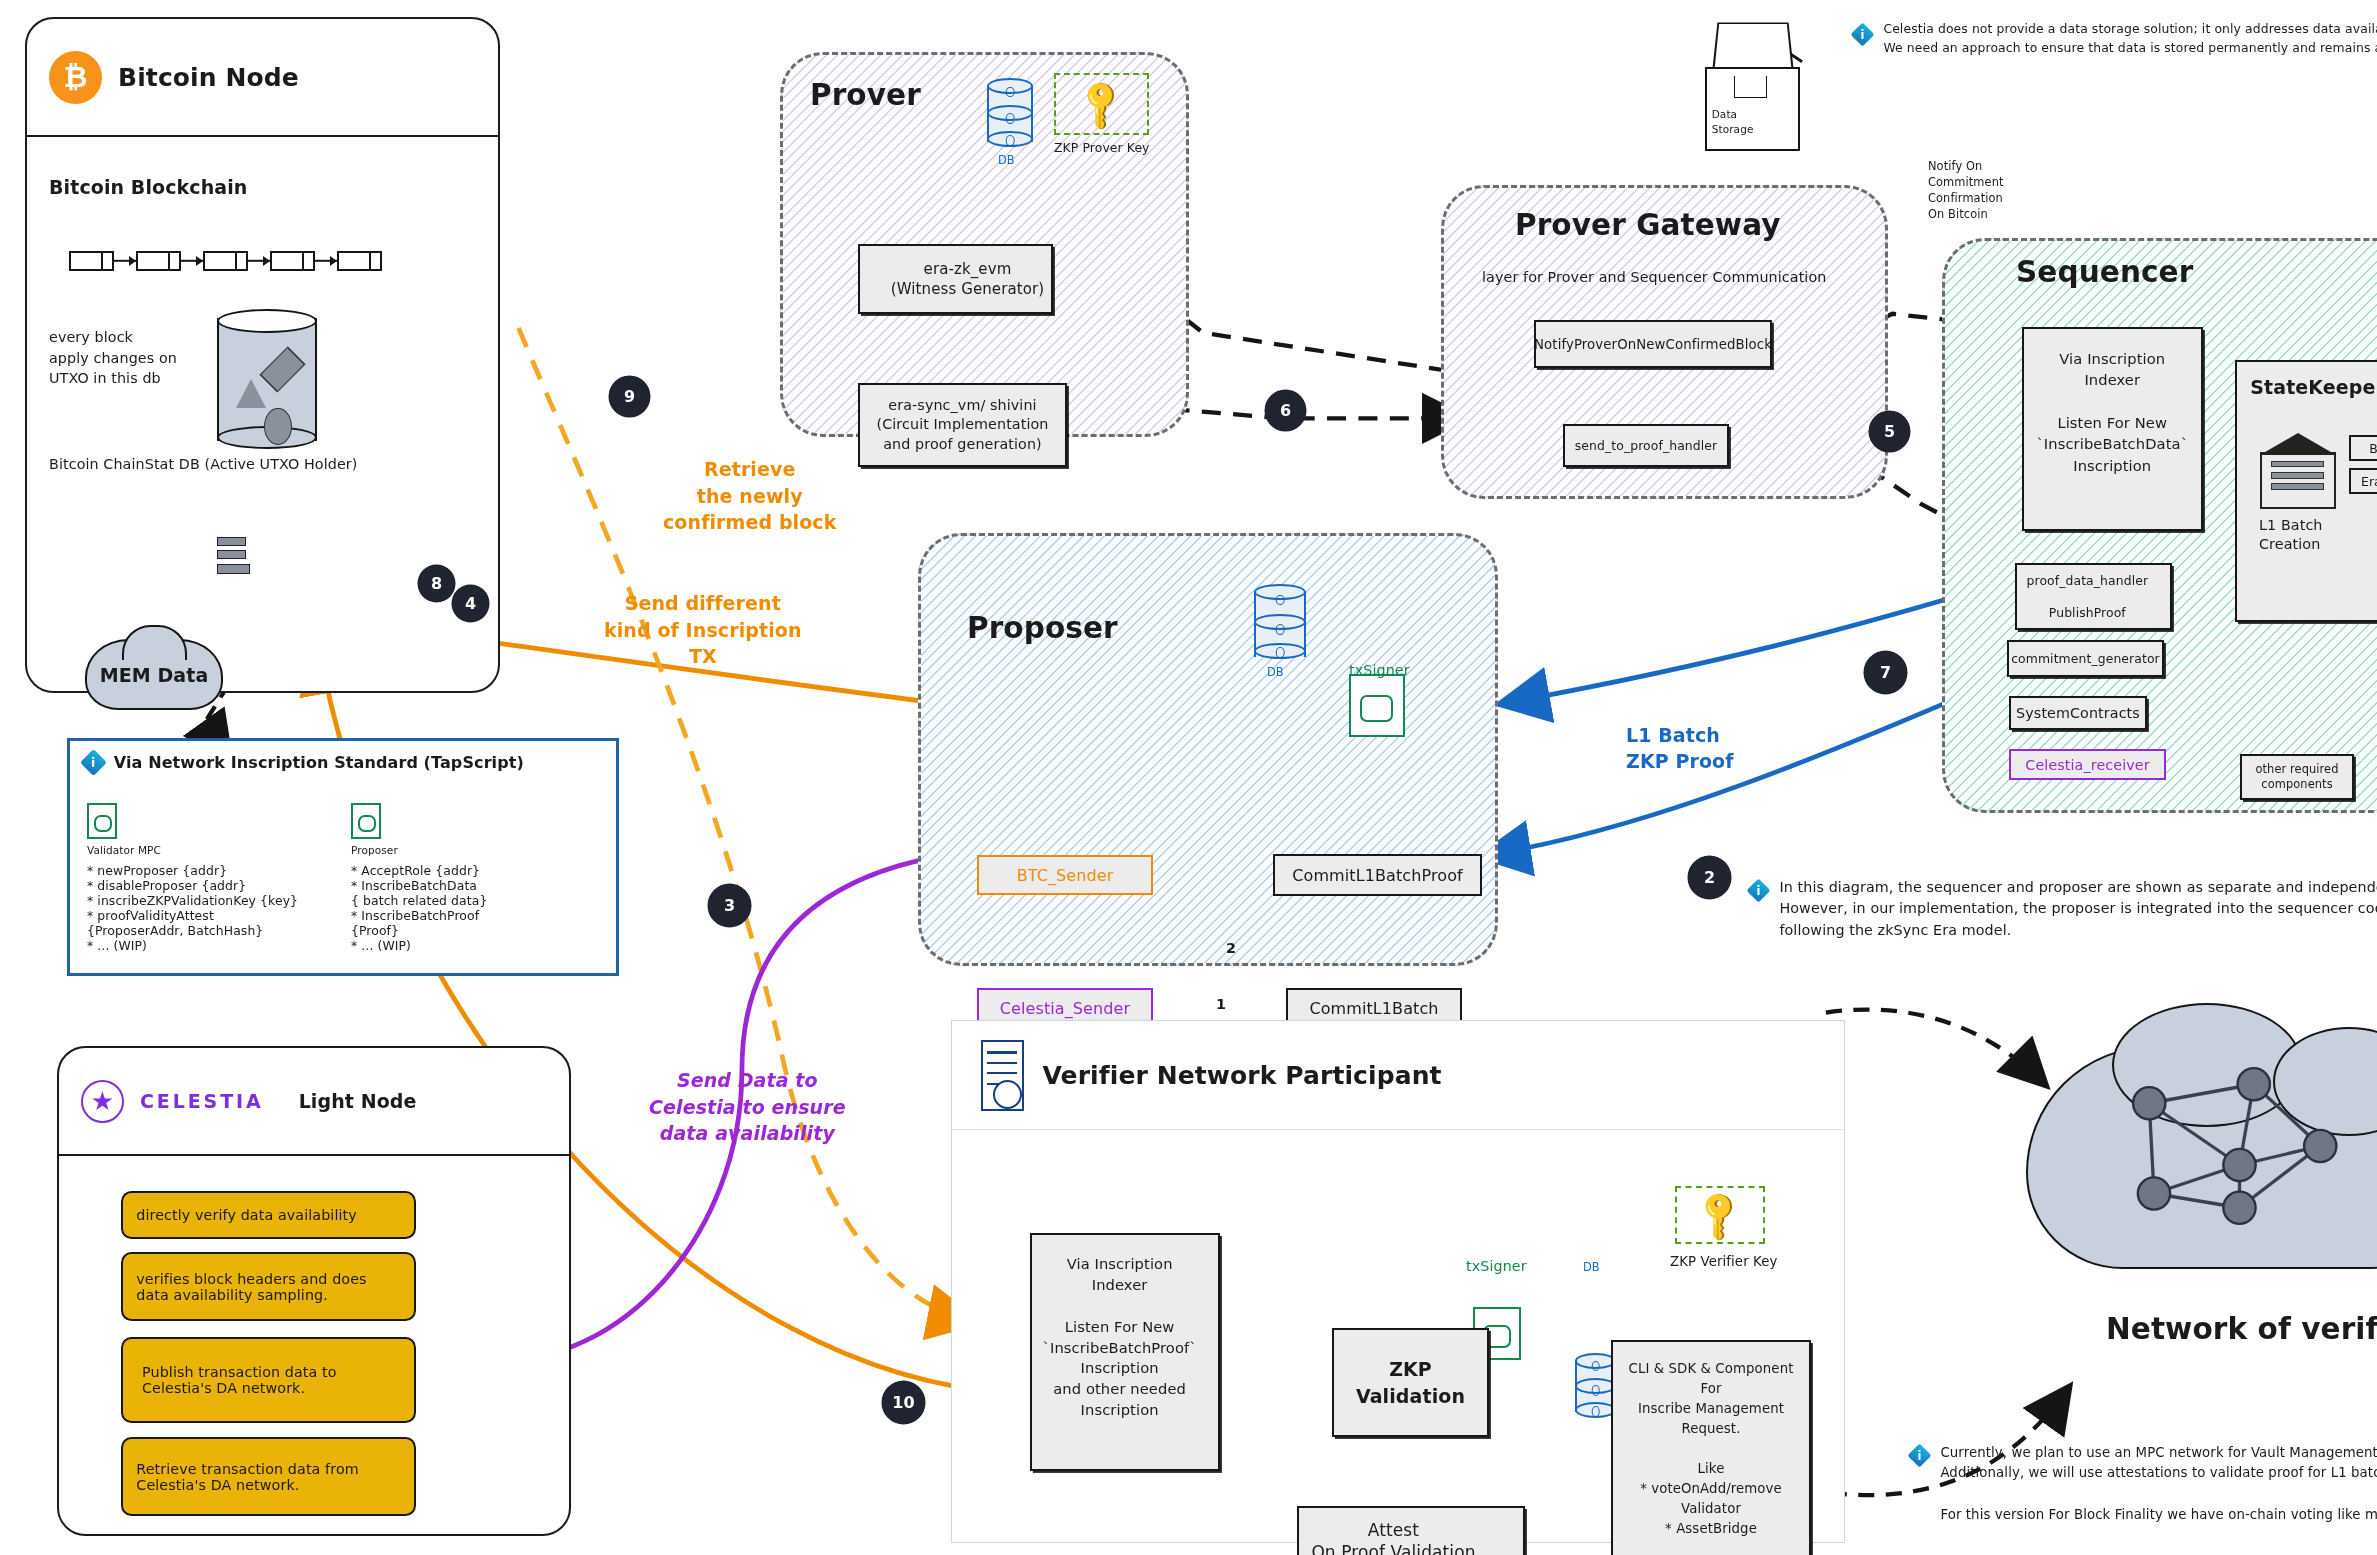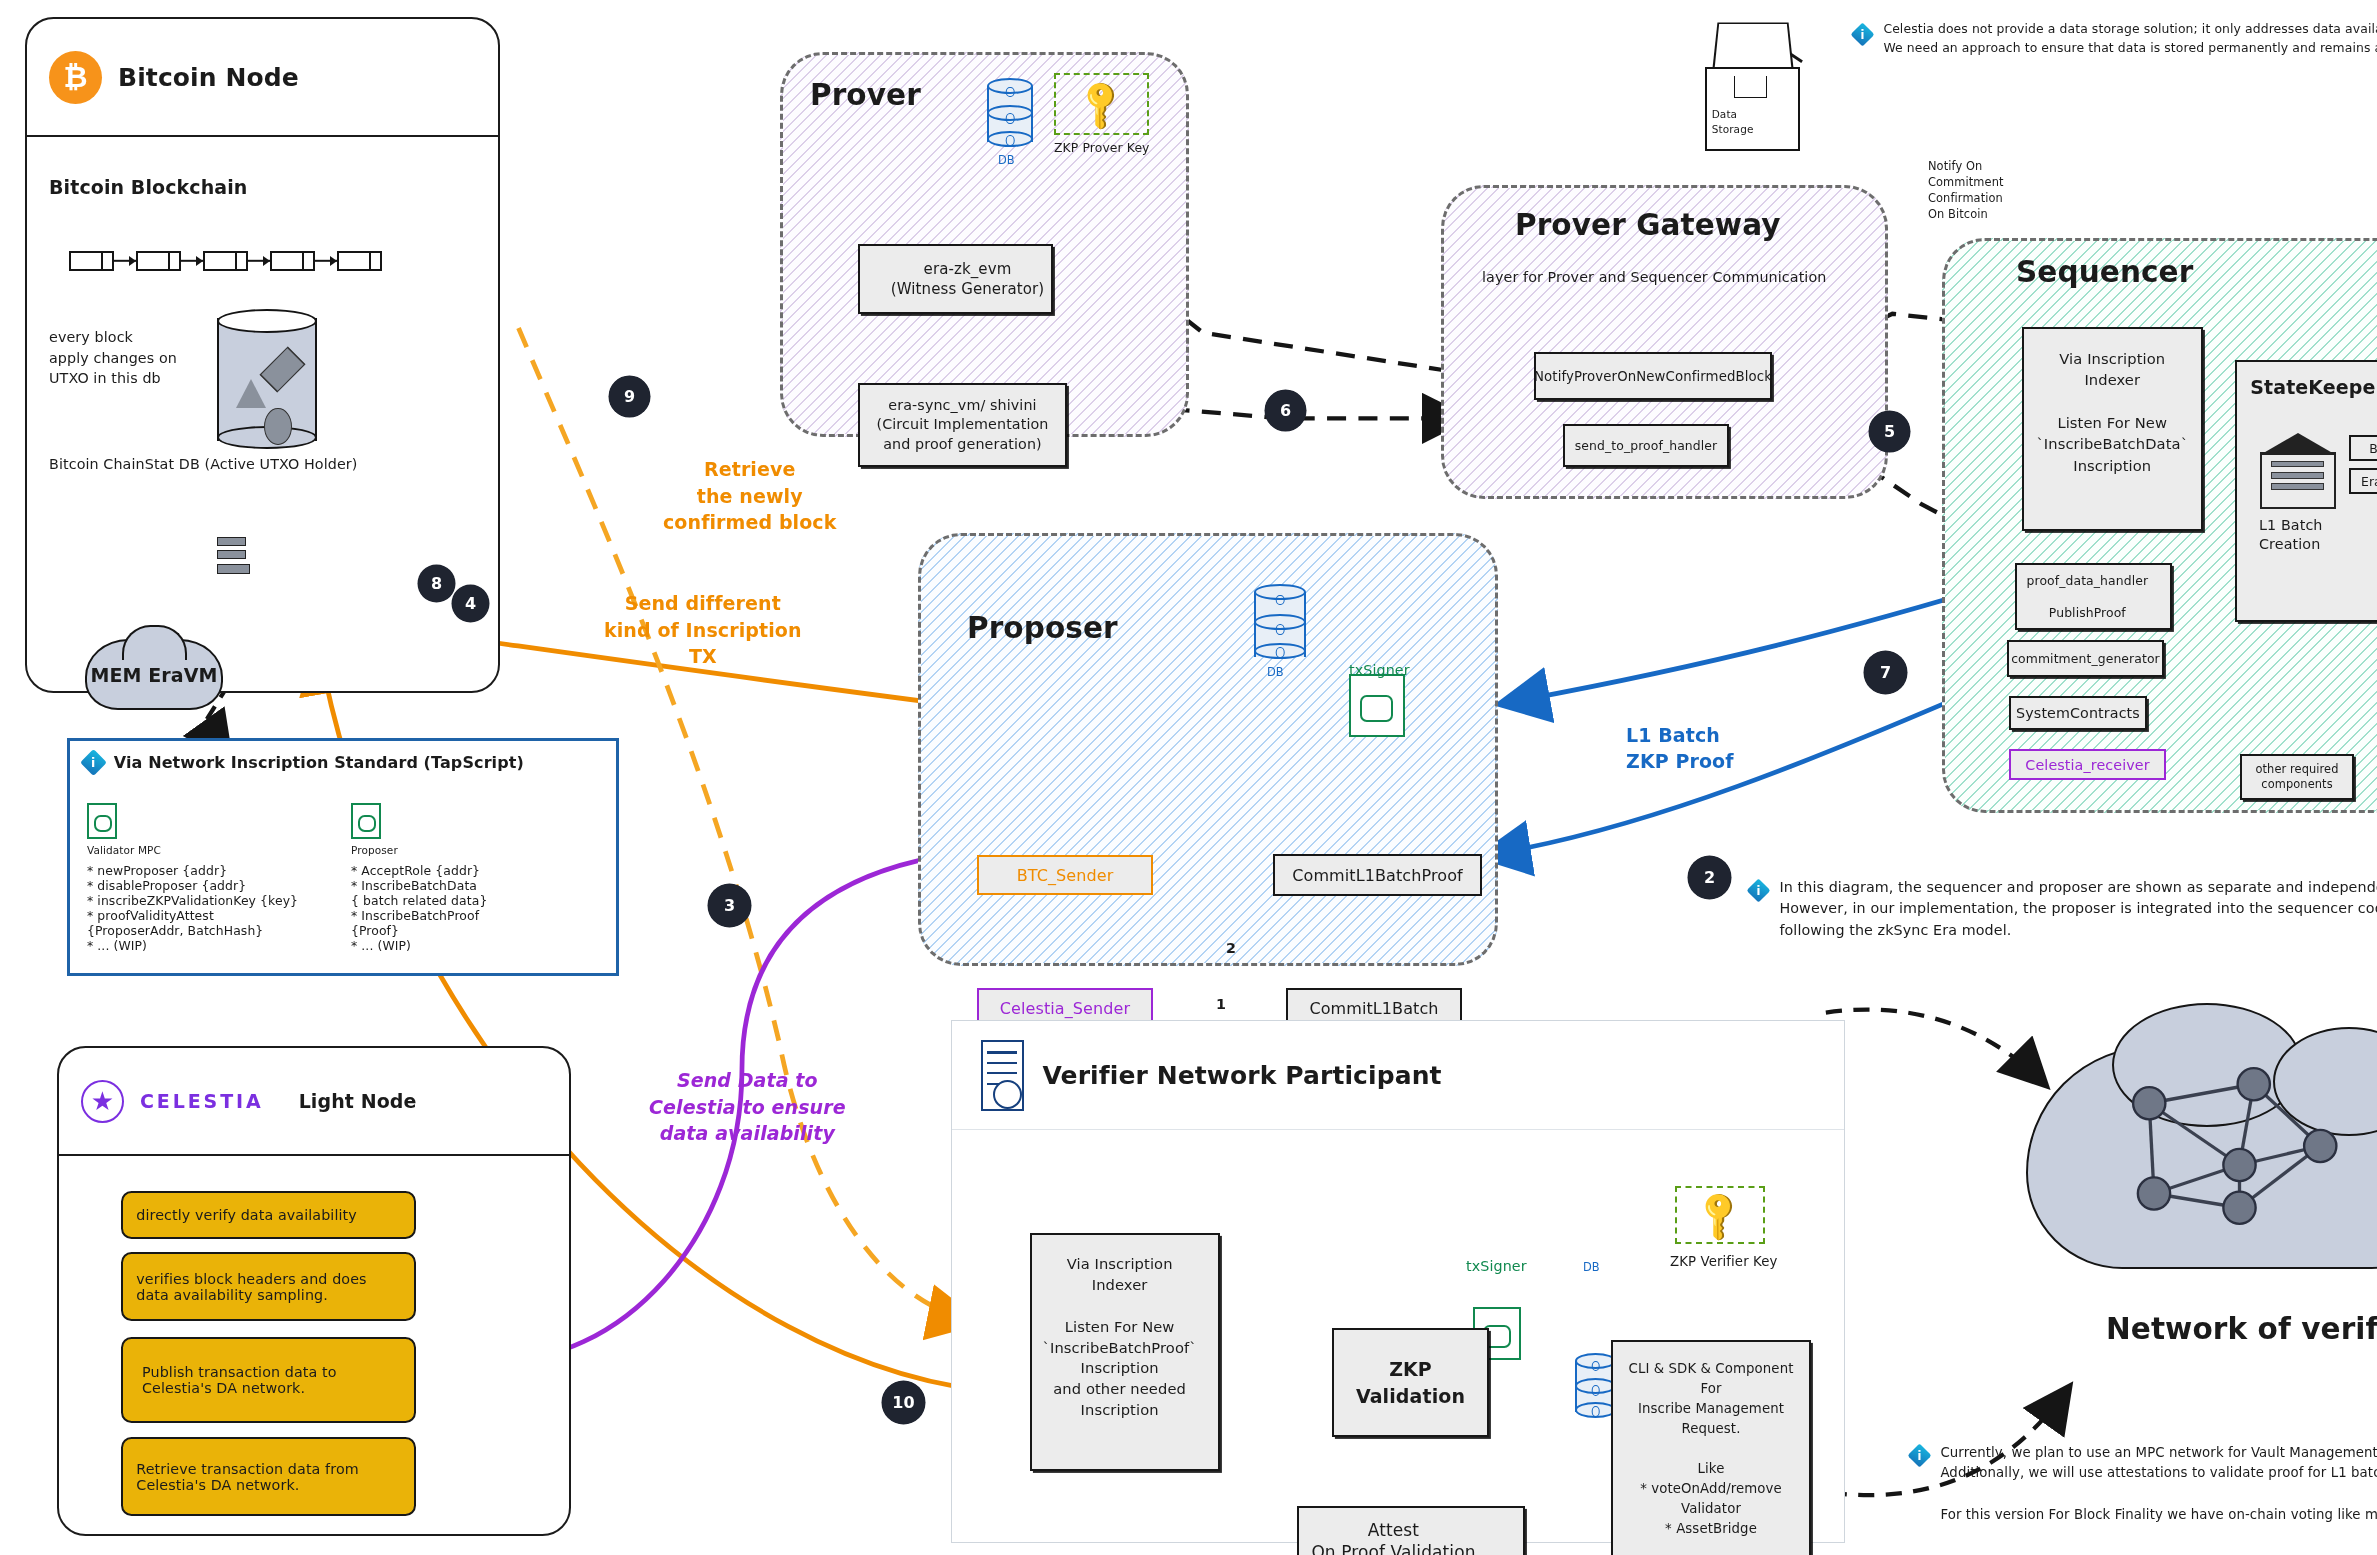--- a/index.html
+++ b/index.html
@@ -263,21 +263,21 @@
     <div class="abs" style="left:0;top:8.6px;width:100px;height:123px;background:#c8cfdd;border-left:2.4px solid #141414;border-right:2.4px solid #141414;"></div>
     <div class="abs" style="left:0;top:0;width:100px;height:24px;border:2.4px solid #141414;border-radius:50%;background:#fff;"></div>
     <div class="abs" style="left:0;top:117px;width:100px;height:23px;border:2.4px solid #141414;border-radius:50%;background:#c8cfdd;"></div>
     <div class="abs" style="left:19px;top:70px;width:0;height:0;border-left:15px solid transparent;border-right:15px solid transparent;border-bottom:29.5px solid #8a919c;"></div>
     <div class="abs" style="left:53px;top:48px;width:25px;height:25px;background:#8a919c;border:1.4px solid #333;transform:rotate(45deg) scaleY(1.6);"></div>
     <div class="abs" style="left:47px;top:99px;width:27.6px;height:37px;background:#8a919c;border:1.4px solid #333;border-radius:50%;"></div>
   </div>
   <div class="abs lbl t30" style="left:22px; top:437px;">Bitcoin ChainStat DB (Active UTXO Holder)</div>
 
   <div class="abs cloud" style="left:58px; top:502px; width:138px; height:71px;">
-    <span class="lbl ttl-md">MEM EraVM</span>
+    <span class="lbl ttl-md">MEM Data</span>
   </div>
   <div class="abs" style="left:190px;top:518px;">
     <div style="width:28.5px;height:8.6px;background:#8a919c;border:1.4px solid #222;margin-bottom:4.8px;"></div>
     <div style="width:28.5px;height:8.6px;background:#8a919c;border:1.4px solid #222;margin-bottom:4.8px;"></div>
     <div style="width:33px;height:10.5px;background:#8a919c;border:1.4px solid #222;"></div>
   </div>
 </div>
 
 <div class="abs step" style="left:418px; top:565px; width:37px; height:37px;">8</div>
 <div class="abs step" style="left:452px; top:585px; width:37px; height:37px;">4</div>
@@ -361,21 +361,21 @@
     <span class="lbl" style="white-space:pre-line; font-size:14.3px; line-height:1.35;">era-sync_vm/ shivini
 (Circuit Implementation
 and proof generation)</span>
   </div>
 </div>
 <div class="abs step" style="left:1265px; top:390px; width:41px; height:41px;">6</div>
 
 <div class="abs hatch hatch-purple" style="left:1441px; top:185px; width:447px; height:314px;">
   <div class="abs lbl ttl-xl" style="left:71px; top:20px;">Prover Gateway</div>
   <div class="abs lbl t30" style="left:38px; top:81px;">layer for Prover and Sequencer Communication</div>
-  <div class="abs box" style="left:90px; top:164px; width:238px; height:48px;">
+  <div class="abs box" style="left:90px; top:132px; width:238px; height:48px;">
     <span class="lbl t28">NotifyProverOnNewConfirmedBlock</span>
   </div>
   <div class="abs box" style="left:119px; top:236px; width:166px; height:43px;">
     <span class="lbl t26">send_to_proof_handler</span>
   </div>
 </div>
 <div class="abs step" style="left:1869px; top:411px; width:41px; height:41px;">5</div>
 
 <div class="abs" style="left:1705px; top:19px; width:95px; height:133px;">
   <div class="abs" style="left:9.5px;top:0;width:76px;height:52px;border:2.4px solid #141414;background:#fff;

